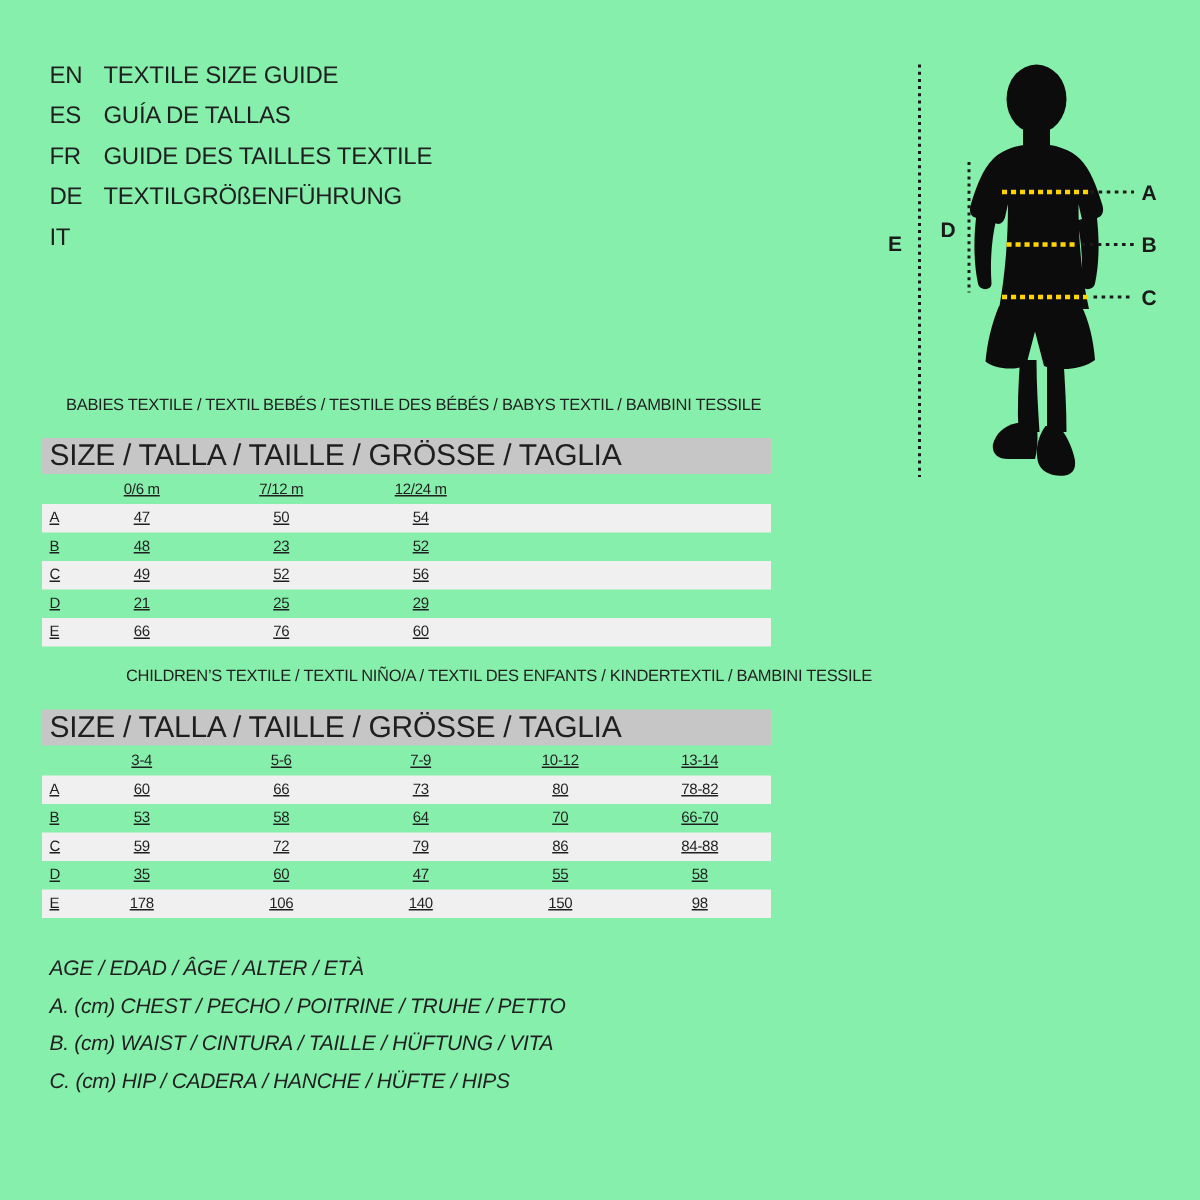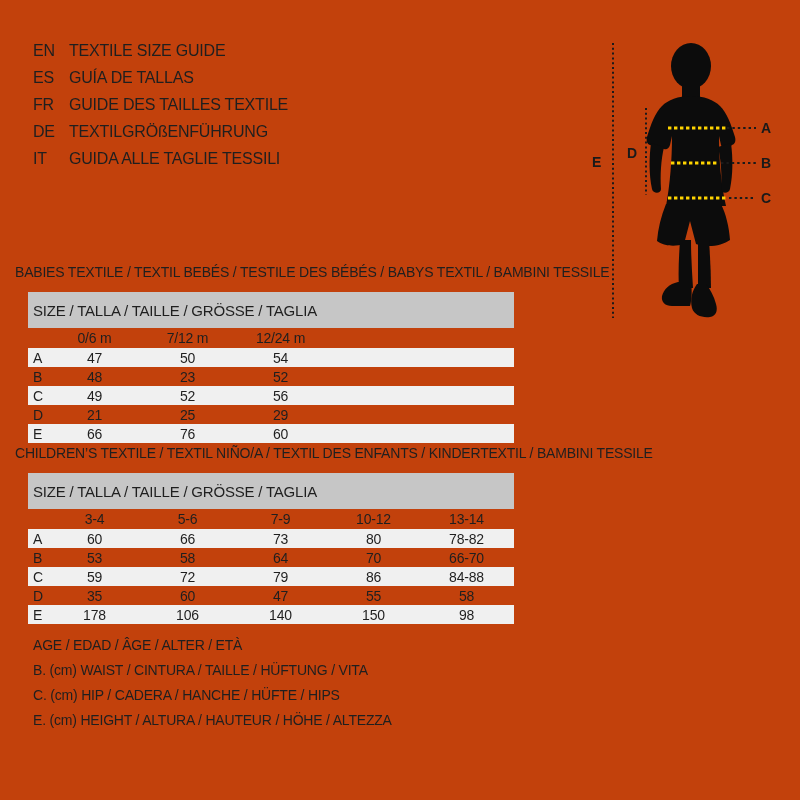--- a/index.html
+++ b/index.html
@@ -1,41 +1,41 @@
 <!DOCTYPE html>
 <html><head>
 <meta charset="utf-8">
 <style>
   html,body { margin:0; padding:0; background:#ffffff; }
   .page {
-    position:relative; width:800px; height:800px; background:#c2410c;
+    position:relative; width:800px; height:800px; background:#86efac;
     font-family:"Liberation Sans", sans-serif; color:#1f1f1f; overflow:hidden;
   }
   
   .lang-block { position:absolute; left:33px; top:37px; }
   .lang-row { display:flex; font-size:16px; line-height:27px; letter-spacing:-0.2px; white-space:nowrap; }
   .lang-code { width:36px; flex:0 0 36px; }
   
-  .sec-title { position:absolute; left:15px; font-size:14px; letter-spacing:-0.2px; white-space:nowrap; }
+  .sec-title { position:absolute; left:44px; font-size:11px; letter-spacing:-0.2px; white-space:nowrap; }
   .babies-title { top:264px; }
-  .children-title { top:445px; }
+  .children-title { top:445px;margin-left:40px; }
   
   .size-table { position:absolute; left:28px; width:486px; }
   .babies-table { top:292px; }
   .children-table { top:473px; }
-  .bar { height:36px; background:#c6c6c6; display:flex; align-items:center;
-         padding-left:5px; font-size:15px; letter-spacing:-0.2px; box-sizing:border-box; }
-  .trow { height:19px; display:flex; align-items:center; font-size:14px; letter-spacing:-0.2px; }
+  .bar { height:24px; background:#c6c6c6; display:flex; align-items:center;
+         padding-left:5px; font-size:20px; letter-spacing:-0.2px; box-sizing:border-box; }
+  .trow { height:19px; display:flex; align-items:center; font-size:10px; letter-spacing:-0.2px;text-decoration:underline; }
   .trow.colhead { height:20px; }
   .trow.striped { background:#f0f0f0; }
   .cell-label { flex:0 0 15px; padding-left:5px; }
   .cell { flex:0 0 93px; text-align:center; }
   
   .legend-block { position:absolute; left:33px; top:633px; }
-  .legend-line { font-size:14px; line-height:25px; letter-spacing:-0.2px; white-space:nowrap; }
+  .legend-line { font-size:14px; line-height:25px; letter-spacing:-0.2px; white-space:nowrap;font-style:italic; }
   
   .figure-svg { position:absolute; left:580px; top:18px; }
   .silhouette { fill:#0c0c0c; stroke:none; }
   .dotline { stroke:#1a1a1a; stroke-width:2; stroke-dasharray:2 2.8; fill:none; stroke-linecap:butt; }
   .leader { stroke:#1a1a1a; stroke-width:2; stroke-dasharray:2.4 3; fill:none; }
   .measure { stroke:#ffd400; stroke-width:3; stroke-dasharray:3.4 2.6; fill:none; }
   .fig-label { font-family:"Liberation Sans", sans-serif; font-size:14px; font-weight:bold; fill:#1a1a1a; }
 </style>
 </head>
 <body>
@@ -54,21 +54,20 @@
       <div class="lang-row">
         <span class="lang-code">FR</span>
         <span class="lang-title">GUIDE DES TAILLES TEXTILE</span>
       </div>
       <div class="lang-row">
         <span class="lang-code">DE</span>
         <span class="lang-title">TEXTILGRÖßENFÜHRUNG</span>
       </div>
       <div class="lang-row">
         <span class="lang-code">IT</span>
-        <span class="lang-title">GUIDA ALLE TAGLIE TESSILI</span>
       </div>
     </div>
 
   <svg class="figure-svg" width="220" height="310" viewBox="0 0 220 310" xmlns="http://www.w3.org/2000/svg">
 
     <line class="dotline" x1="33" y1="25" x2="33" y2="300"></line>
 
     <line class="dotline" x1="66" y1="90" x2="66" y2="177"></line>
 
     <g>
@@ -188,18 +187,18 @@
         <span class="cell">178</span>
         <span class="cell">106</span>
         <span class="cell">140</span>
         <span class="cell">150</span>
         <span class="cell">98</span>
       </div>
     </div>
 
   <div class="legend-block">
       <div class="legend-line">AGE / EDAD / ÂGE / ALTER / ETÀ</div>
+      <div class="legend-line">A. (cm) CHEST / PECHO / POITRINE / TRUHE / PETTO</div>
       <div class="legend-line">B. (cm) WAIST / CINTURA / TAILLE / HÜFTUNG / VITA</div>
       <div class="legend-line">C. (cm) HIP / CADERA / HANCHE / HÜFTE / HIPS</div>
-      <div class="legend-line">E. (cm) HEIGHT / ALTURA / HAUTEUR / HÖHE / ALTEZZA</div>
     </div>
 
 </div>
 
 </body></html>

